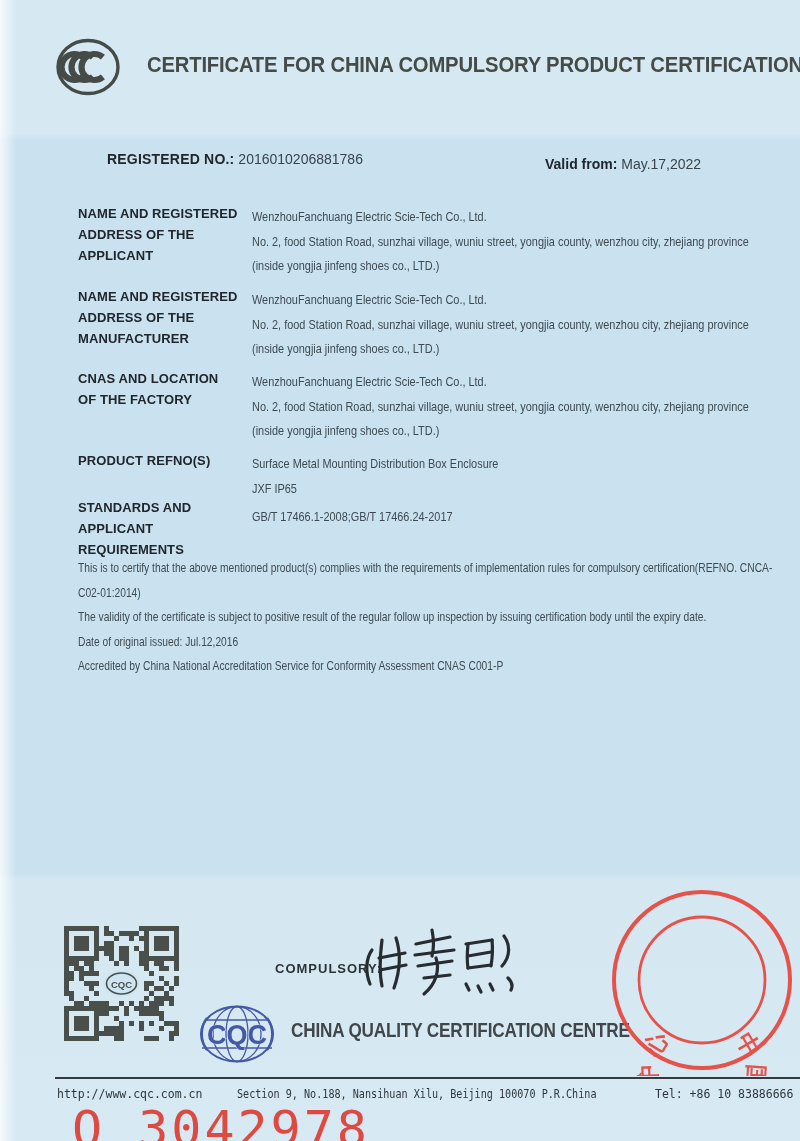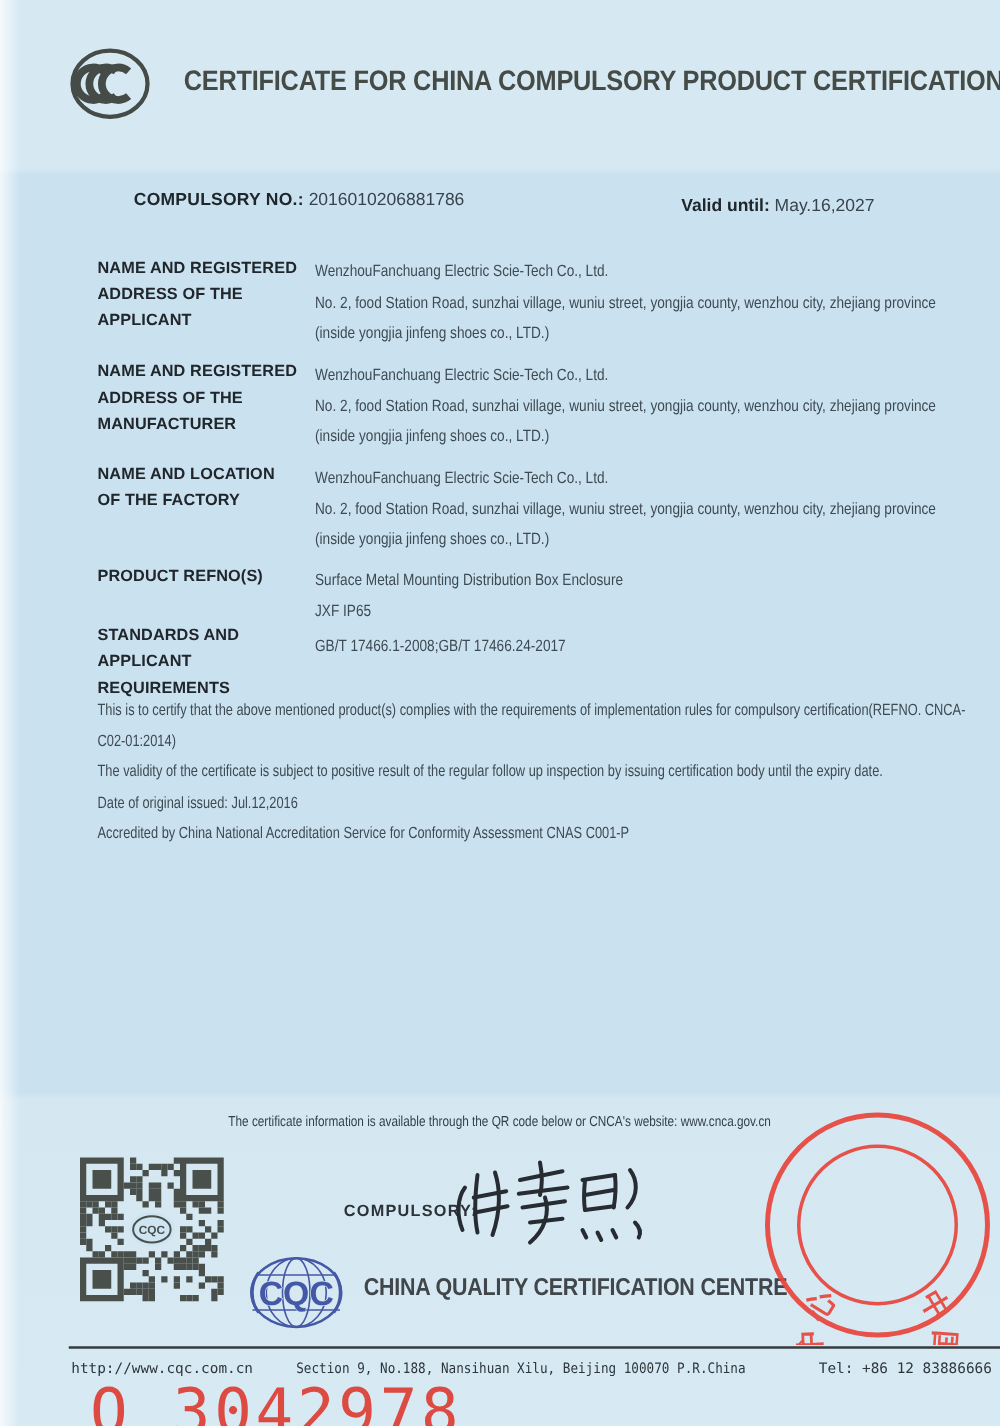--- a/index.html
+++ b/index.html
@@ -76,47 +76,47 @@
 
   <svg class="abs" style="left:53px;top:36px;" width="70" height="62" viewBox="0 0 70 62">
     <ellipse cx="35" cy="31" rx="30" ry="26.5" fill="none" stroke="#454b47" stroke-width="3.4"></ellipse>
     <path d="M29.9,21.1 A13,13 0 1 0 29.9,40.9" fill="none" stroke="#454b47" stroke-width="6.2"></path>
     <path d="M39.9,21.1 A13,13 0 1 0 39.9,40.9" fill="none" stroke="#454b47" stroke-width="6.2"></path>
     <path d="M49.9,21.1 A13,13 0 1 0 49.9,40.9" fill="none" stroke="#454b47" stroke-width="6.2"></path>
   </svg>
   <div class="abs title">CERTIFICATE FOR CHINA COMPULSORY PRODUCT CERTIFICATION</div>
 
   <div class="abs certno">
-    <b>COMPULSORY NO.:</b>
+    <b>REGISTERED NO.:</b>
     <span>2016010206881786</span>
   </div>
   <div class="abs validity">
     <div>
-      <b>Valid until:</b>
-      <span>May.16,2027</span>
+      <b>Valid from:</b>
+      <span>May.17,2022</span>
     </div>
   </div>
 
   <div class="abs sec" style="top:203px;">
     <div class="sec-label">NAME AND REGISTERED
 ADDRESS OF THE APPLICANT</div>
     <div class="sec-value">WenzhouFanchuang Electric Scie-Tech Co., Ltd.
 No. 2, food Station Road, sunzhai village, wuniu street, yongjia county, wenzhou city, zhejiang province
 (inside yongjia jinfeng shoes co., LTD.)</div>
   </div>
   <div class="abs sec" style="top:286px;">
     <div class="sec-label">NAME AND REGISTERED
 ADDRESS OF THE
 MANUFACTURER</div>
     <div class="sec-value">WenzhouFanchuang Electric Scie-Tech Co., Ltd.
 No. 2, food Station Road, sunzhai village, wuniu street, yongjia county, wenzhou city, zhejiang province
 (inside yongjia jinfeng shoes co., LTD.)</div>
   </div>
   <div class="abs sec" style="top:368px;">
-    <div class="sec-label">NAME AND LOCATION
+    <div class="sec-label">CNAS AND LOCATION
 OF THE FACTORY</div>
     <div class="sec-value">WenzhouFanchuang Electric Scie-Tech Co., Ltd.
 No. 2, food Station Road, sunzhai village, wuniu street, yongjia county, wenzhou city, zhejiang province
 (inside yongjia jinfeng shoes co., LTD.)</div>
   </div>
   <div class="abs sec" style="top:450px;">
     <div class="sec-label">PRODUCT REFNO(S)</div>
     <div class="sec-value">Surface Metal Mounting Distribution Box Enclosure
 JXF IP65</div>
   </div>
@@ -126,23 +126,20 @@
     <div class="sec-value" style="top:8px;">GB/T 17466.1-2008;GB/T 17466.24-2017</div>
   </div>
 
   <div class="abs paras">
     <p class="just">This is to certify that the above mentioned product(s) complies with the requirements of implementation rules for compulsory certification(REFNO. CNCA-C02-01:2014)</p>
     <p>The validity of the certificate is subject to positive result of the regular follow up inspection by issuing certification body until the expiry date.</p>
     <p>Date of original issued: Jul.12,2016</p>
     <p>Accredited by China National Accreditation Service for Conformity Assessment CNAS C001-P</p>
   </div>
 
-  <div class="abs qr-note">
-    <span>The certificate information is available through the QR code below or CNCA's website: www.cnca.gov.cn</span>
-  </div>
 
   <div class="abs qr">
     <div class="qr-finder" style="left:0;top:0;"></div>
     <div class="qr-finder" style="right:0;top:0;"></div>
     <div class="qr-finder" style="left:0;bottom:0;"></div>
     <div class="qr-badge">
       <svg width="37" height="27" viewBox="0 0 37 27">
         <ellipse cx="18.5" cy="13.5" rx="15" ry="10.5" fill="none" stroke="#49504c" stroke-width="1.6"></ellipse>
         <text x="18.5" y="17.5" text-anchor="middle" font-family="Liberation Sans,sans-serif" font-size="9.5" font-weight="700" fill="#49504c">CQC</text>
       </svg>
@@ -341,17 +338,17 @@
       <textPath href="#stamp-outer-path" startOffset="60" textLength="358">CHINA QUALITY CERTIFICATION CENTRE</textPath>
     </text>
     <text font-family="Liberation Sans,sans-serif" font-size="23" font-weight="700" fill="#e8453c">
       <textPath href="#stamp-inner-path" startOffset="36" textLength="217">中国质量认证中心</textPath>
     </text>
   </svg>
 
   <div class="abs footer-rule"></div>
   <div class="abs footer-text f-url">http://www.cqc.com.cn</div>
   <div class="abs footer-text f-addr">Section 9, No.188, Nansihuan Xilu, Beijing 100070 P.R.China</div>
-  <div class="abs footer-text f-tel">Tel: +86 12 83886666</div>
+  <div class="abs footer-text f-tel">Tel: +86 10 83886666</div>
 
   <div class="abs serial">Q 3042978</div>
 
 </div>
 
 </body></html>

